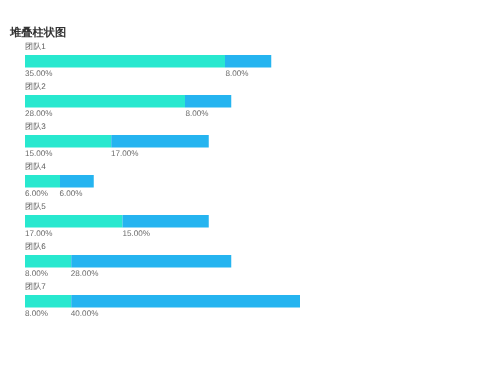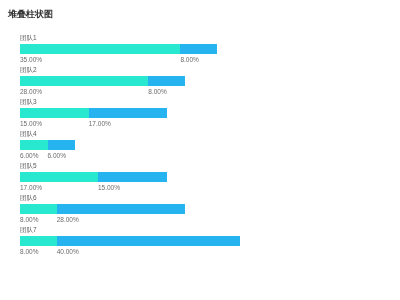--- a/index.html
+++ b/index.html
@@ -19,21 +19,21 @@
   #chart-root {
     width: 400px;
     height: 300px;
     position: relative;
     box-sizing: border-box;
   }
 
   .chart-title {
     position: absolute;
     left: 8px;
-    top: 8px;
+    top: 20px;
     font-size: 9px;
     font-weight: bold;
     color: #333333;
     letter-spacing: 0px;
     white-space: nowrap;
   }
 
   .plot-area {
     position: absolute;
     left: 0px;

